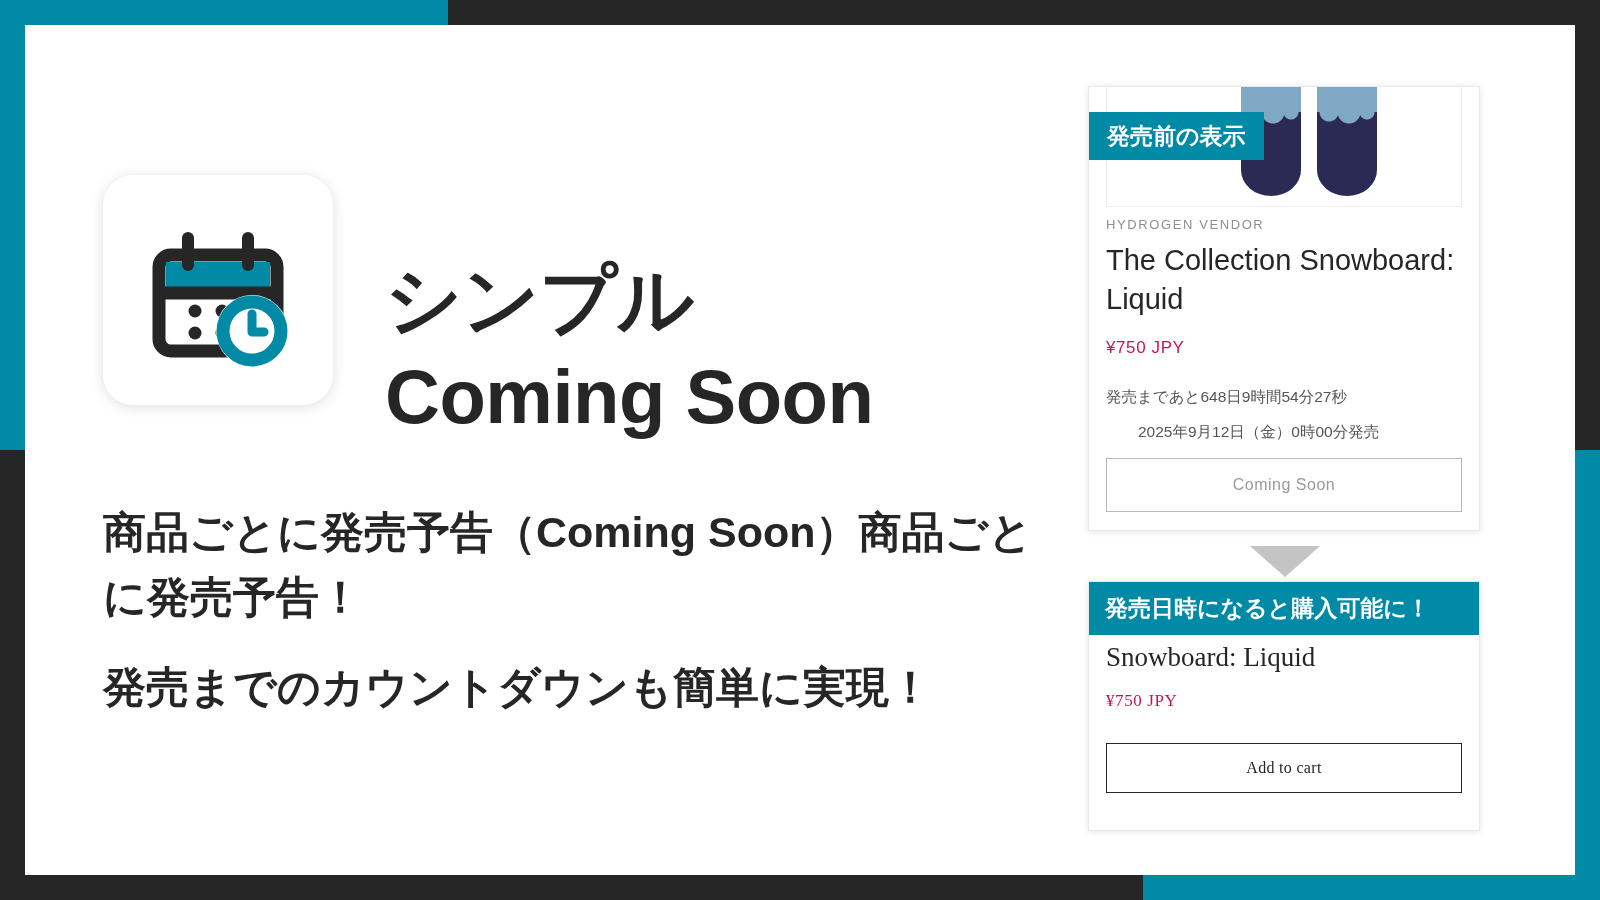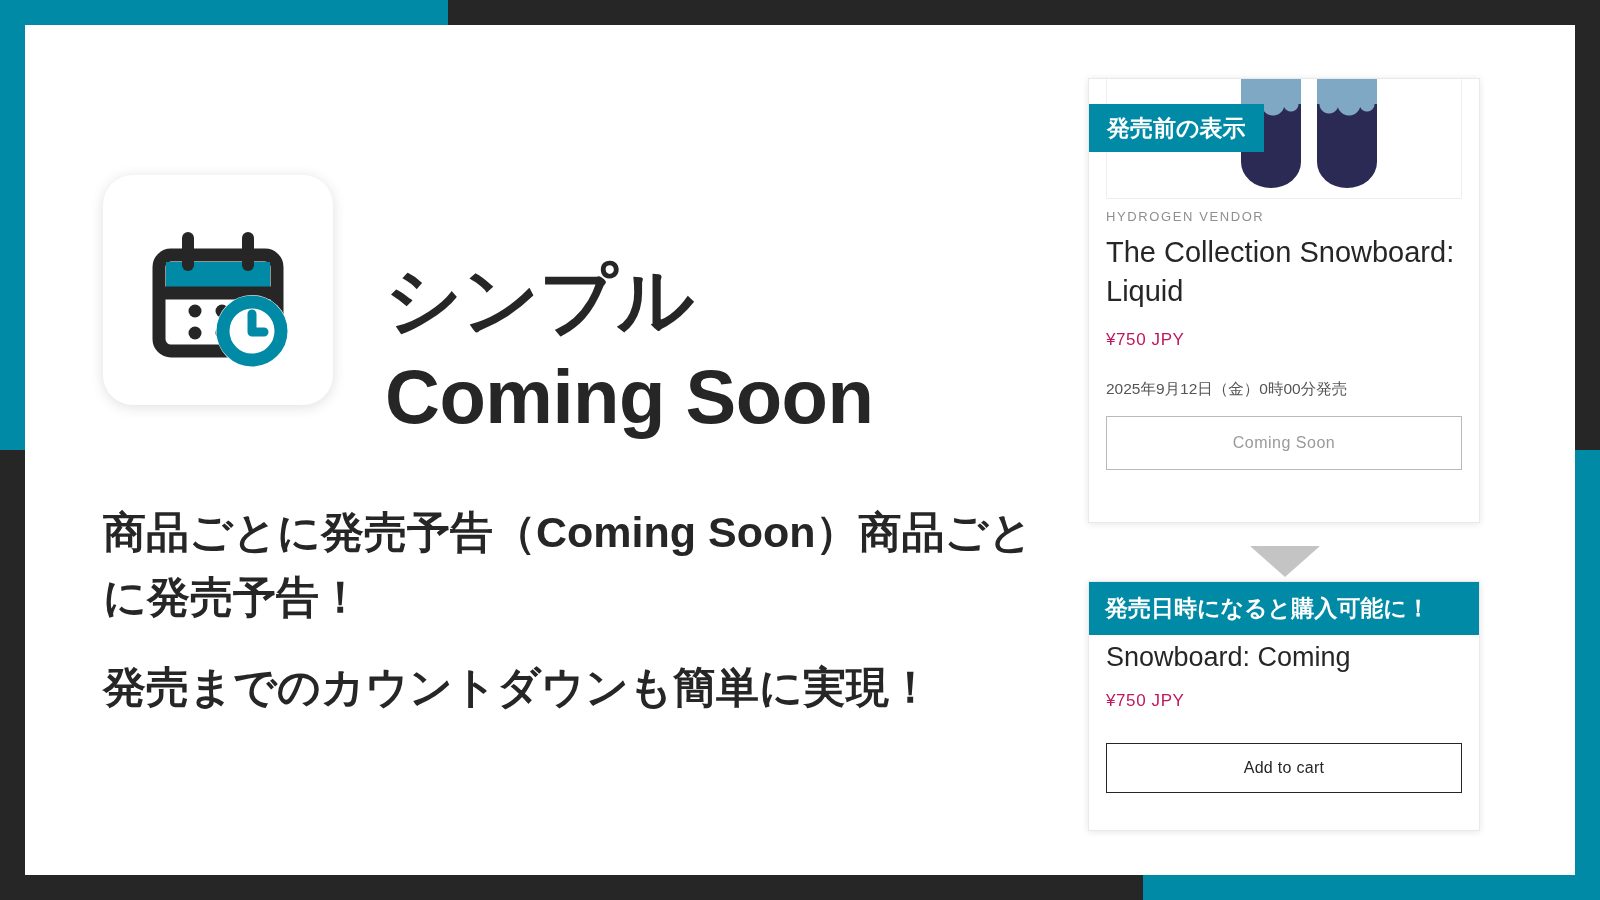--- a/index.html
+++ b/index.html
@@ -50,22 +50,22 @@
   .body-copy .p{display:block;}
   .body-copy .p + .p{margin-top:24px;}
 
   
   .card{
     position:absolute;background:#ffffff;
     border:1px solid #e9e9e9;
     box-shadow:0 1px 7px rgba(0,0,0,0.10);
     box-sizing:border-box;
   }
-  .card-before{left:1063px;top:53px;width:392px;height:445px;}
-  .card-after{left:1063px;top:556px;width:392px;height:250px;}
+  .card-before{left:1063px;top:61px;width:392px;height:445px;}
+  .card-after{left:1063px;top:556px;width:392px;height:250px;font-family:Liberation Serif, serif;}
 
   .badge{
     position:absolute;left:0;background:#018aa6;color:#ffffff;
     font-weight:bold;font-size:23px;line-height:1;
     display:flex;align-items:center;
     box-sizing:border-box;
     z-index:4;
   }
   .badge-before{top:25px;height:48px;padding:0 18px;}
   .badge-after{top:0;height:53px;width:100%;padding:0 16px;}
@@ -95,21 +95,21 @@
   .p-title{
     color:#262626;font-size:29px;line-height:1.33;margin:0 0 20px 0;font-weight:normal;
   }
   .p-title-sm{
     color:#262626;font-size:27px;line-height:1.3;margin:0 0 16px 0;font-weight:normal;
   }
   .price{color:#be185d;font-size:17px;letter-spacing:0.6px;margin:0;}
 
   .countdown{margin-top:30px;}
   .cd-line{color:#555555;font-size:15.5px;line-height:1.2;margin:0 0 16px 0;}
-  .cd-line:last-child{margin-bottom:0;}
+  .cd-line:last-child{margin-bottom:0;margin-left:32px;}
 
   .btn{
     display:block;width:100%;box-sizing:border-box;
     text-align:center;background:#ffffff;
     font-family:inherit;
   }
   .btn-soon{
     margin-top:17px;border:1px solid #b9b9b9;color:#9a9a9a;
     font-size:16px;padding:17px 0;letter-spacing:0.5px;
   }
@@ -190,33 +190,34 @@
       </div>
 
       <div class="badge badge-before">発売前の表示</div>
 
       <div class="card-body">
         <p class="vendor">HYDROGEN VENDOR</p>
         <p class="p-title">The Collection Snowboard: Liquid</p>
         <p class="price">¥750 JPY</p>
 
         <div class="countdown">
+          <p class="cd-line">発売まであと648日9時間54分27秒</p>
           <p class="cd-line">2025年9月12日（金）0時00分発売</p>
         </div>
 
         <button class="btn btn-soon">Coming Soon</button>
       </div>
     </div>
 
     <div class="arrow"></div>
 
     <div class="card card-after">
       <div class="badge badge-after">発売日時になると購入可能に！</div>
 
       <div class="card-body">
-        <p class="p-title-sm">Snowboard: Coming</p>
+        <p class="p-title-sm">Snowboard: Liquid</p>
         <p class="price">¥750 JPY</p>
         <button class="btn btn-cart">Add to cart</button>
       </div>
     </div>
 
   </div>
 </div>
 
 </body></html>

